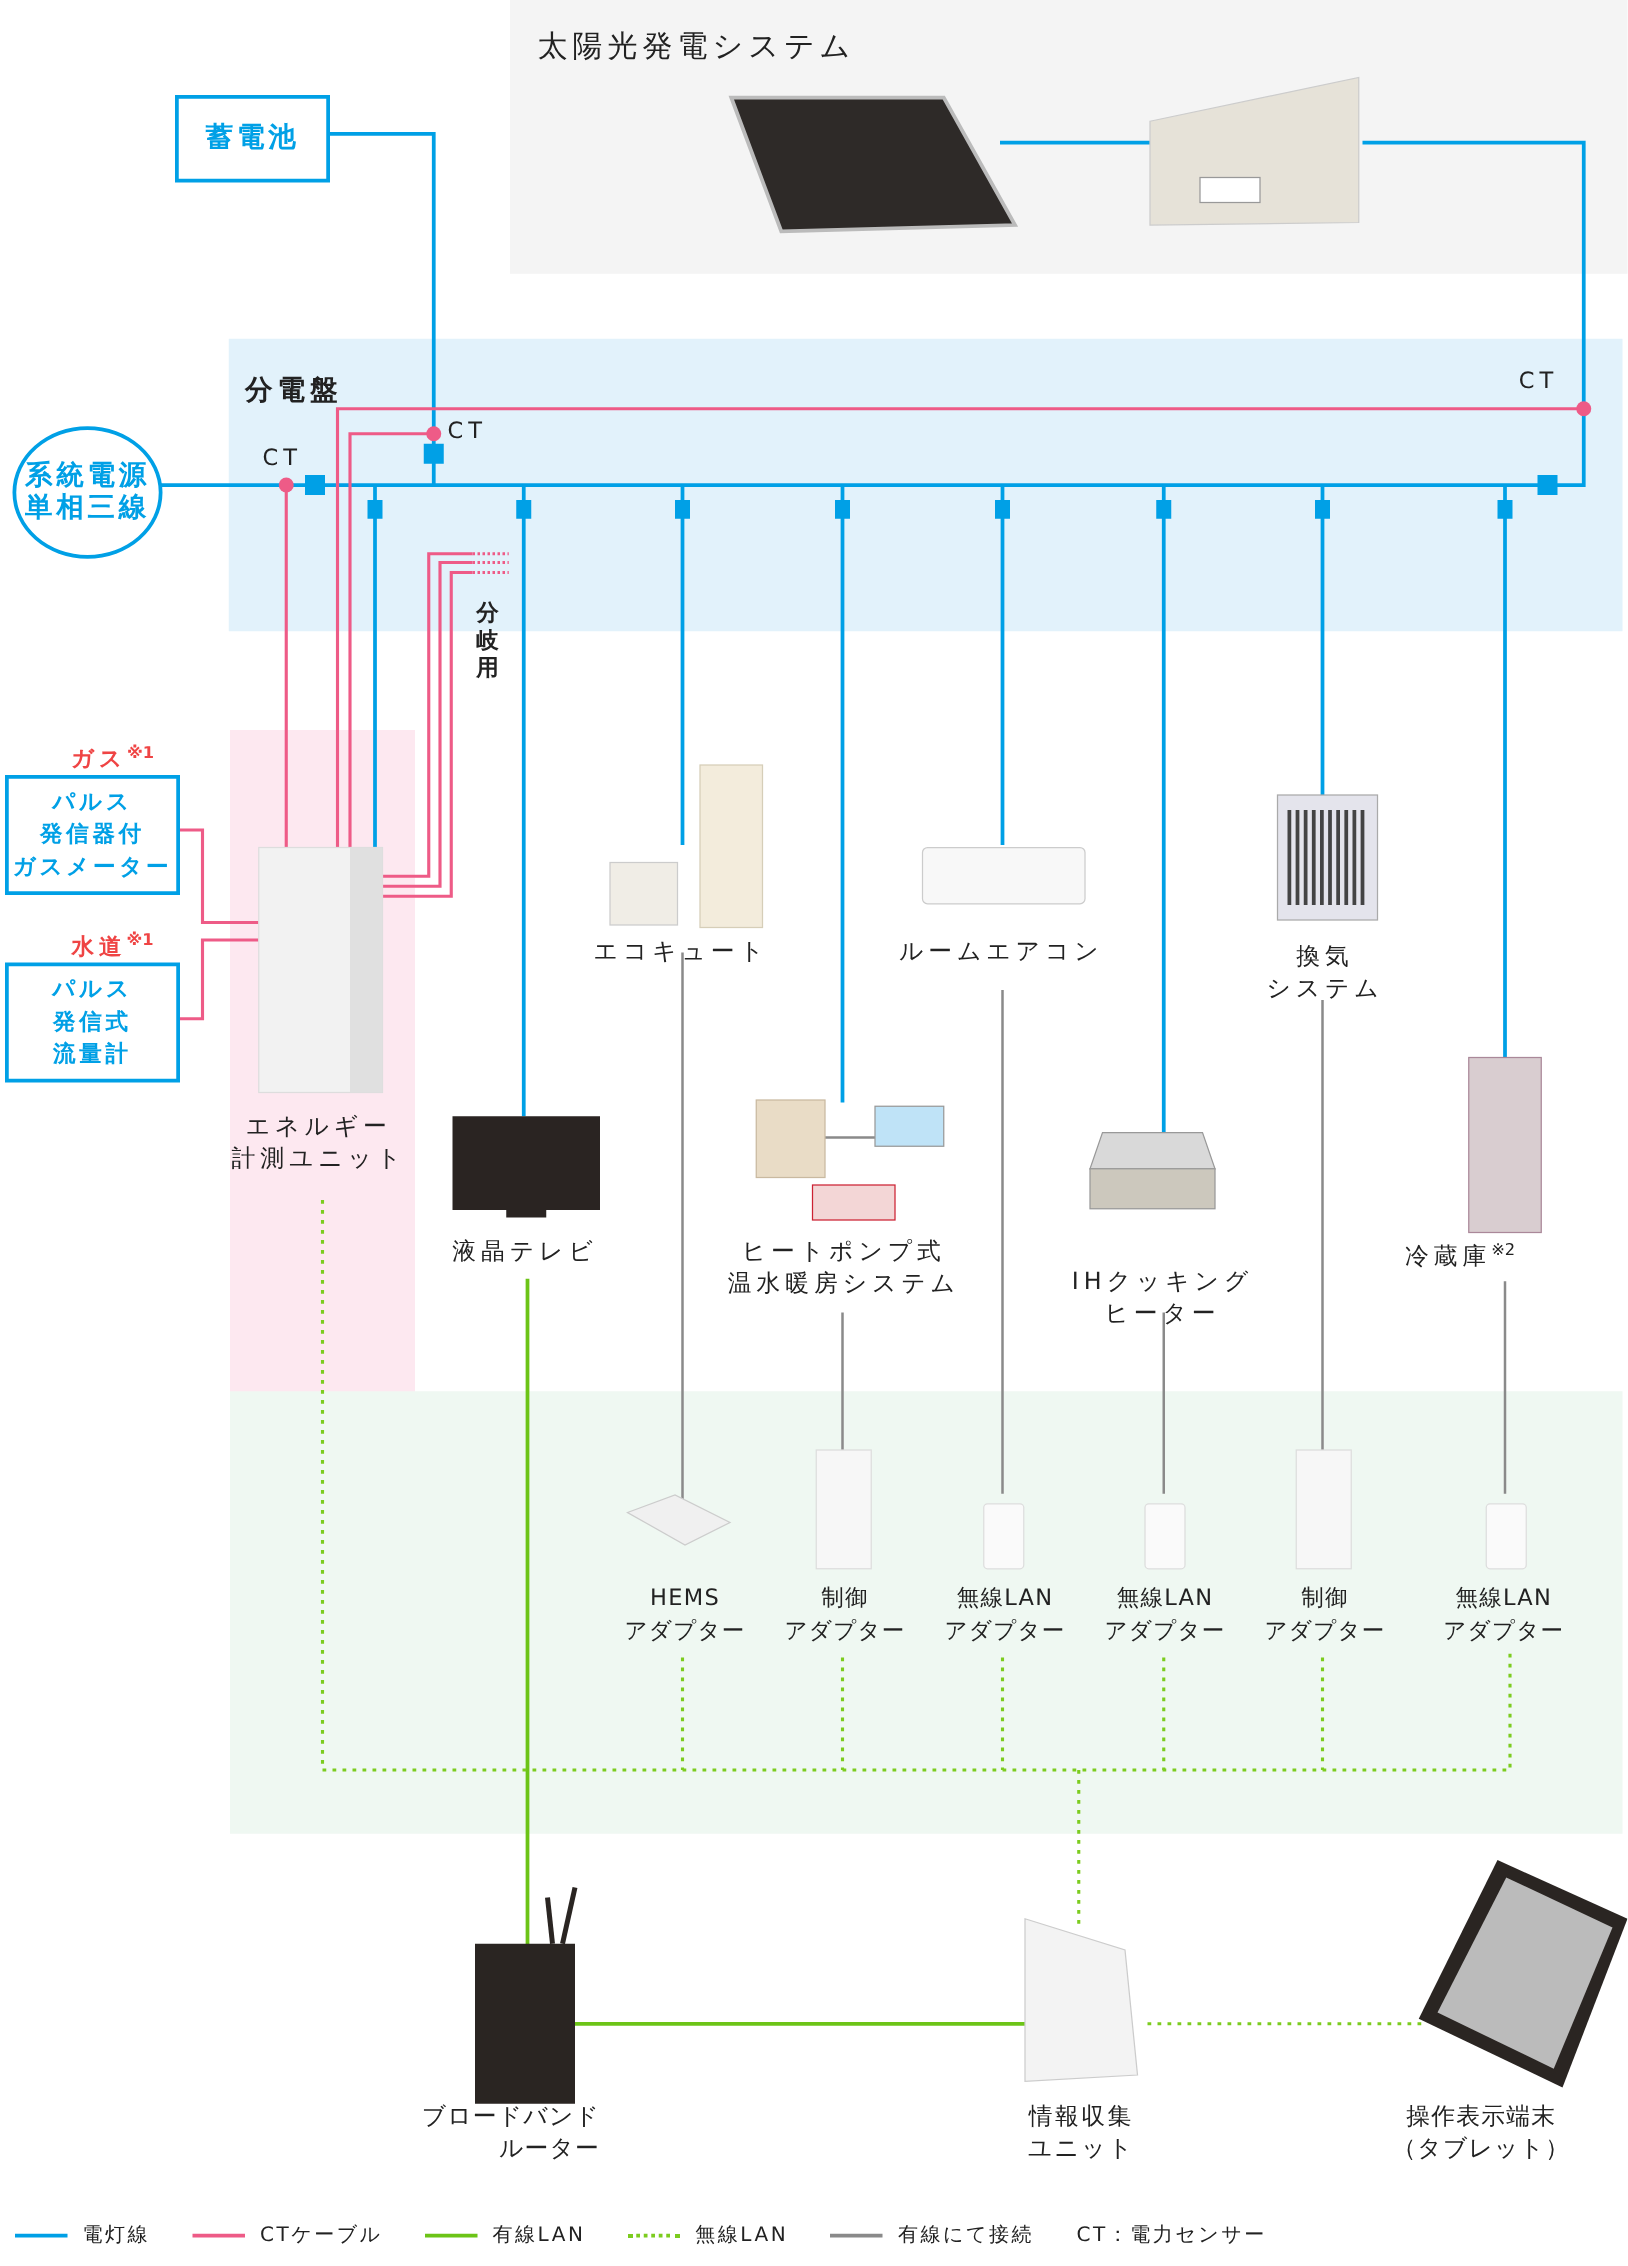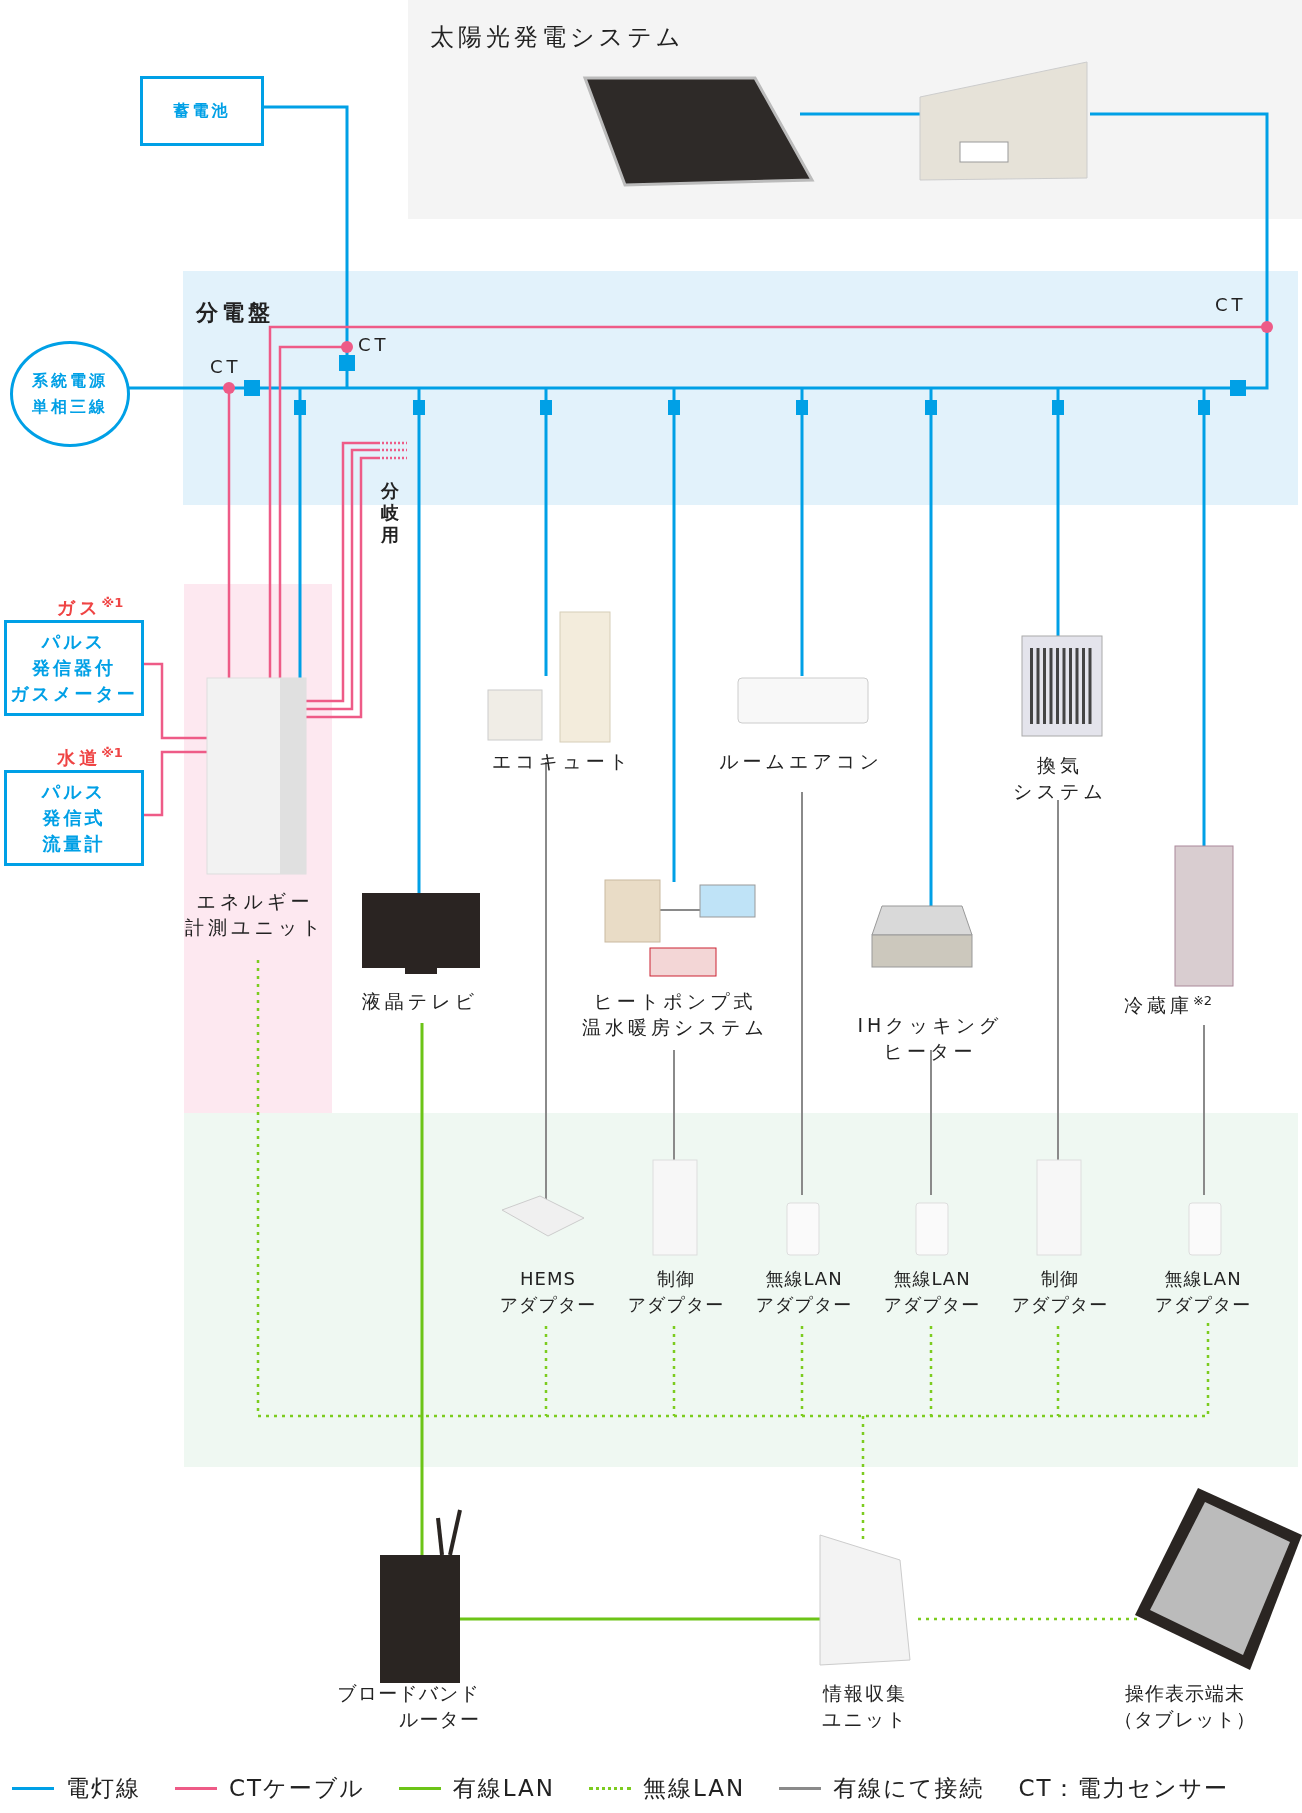--- a/index.html
+++ b/index.html
@@ -7,27 +7,27 @@
          font-family:"DejaVu Sans", sans-serif; color:#222; }
   .zone { position:absolute; }
   #solar-zone { left:408px; top:0; width:894px; height:219px; background:#f4f4f4; }
   #panel-zone { left:183px; top:271px; width:1115px; height:234px; background:#e2f2fb; }
   #pink-zone { left:184px; top:584px; width:148px; height:584px; background:#fde8f0; }
   #green-zone { left:184px; top:1113px; width:1114px; height:354px; background:#eff8f2; }
   .label { position:absolute; font-size:19px; letter-spacing:4px; text-align:center;
            white-space:pre-line; line-height:26px; color:#222; }
   .label-blue { color:#ef4444; font-weight:bold; }
   .boxed { position:absolute; border:3px solid #00a0e6; background:#fff; color:#00a0e6;
-           font-weight:bold; font-size:16px; letter-spacing:3px; text-align:center;
+           font-weight:bold; font-size:22px; letter-spacing:3px; text-align:center;
            display:flex; align-items:center; justify-content:center; white-space:pre-line; line-height:26px; }
   .circle { border-radius:50%; }
   sup { font-size:13px; letter-spacing:0; }
   svg#wires { position:absolute; left:0; top:0; }
   .legend { position:absolute; left:0; top:1770px; width:1302px; height:36px; display:flex;
-            align-items:center; font-size:23px; letter-spacing:2px; }
+            align-items:center; font-size:16px; letter-spacing:2px; }
   .legend-item { display:flex; align-items:center; margin-left:12px; margin-right:22px; }
   .legend-swatch { width:42px; height:0; margin-right:12px; }
 </style>
 </head>
 <body>
 
 <div id="solar-zone" class="zone"></div>
 <div id="panel-zone" class="zone"></div>
 <div id="pink-zone" class="zone"></div>
 <div id="green-zone" class="zone"></div>
@@ -160,21 +160,21 @@
 ガスメーター</div>
 <div class="label label-blue" style="left:30px;top:740px;width:120px;font-size:18px;"><span>水道</span><sup>※1</sup></div>
 <div class="boxed" style="left:4px;top:770px;width:134px;height:90px;font-size:18px;">パルス
 発信式
 流量計</div>
 
 <div class="label" style="left:180px;top:888px;width:150px;">エネルギー
 計測ユニット</div>
 
 <div class="label" style="left:355px;top:988px;width:130px;">液晶テレビ</div>
-<div class="label" style="left:477px;top:748px;width:170px;">エコキュート</div>
+<div class="label" style="left:460px;top:748px;width:170px;">エコキュート</div>
 <div class="label" style="left:560px;top:988px;width:230px;">ヒートポンプ式
 温水暖房システム</div>
 <div class="label" style="left:696px;top:748px;width:210px;">ルームエアコン</div>
 <div class="label" style="left:835px;top:1012px;width:190px;">IHクッキング
 ヒーター</div>
 <div class="label" style="left:990px;top:752px;width:140px;">換気
 システム</div>
 <div class="label" style="left:1088px;top:988px;width:160px;"><span>冷蔵庫</span><sup>※2</sup></div>
 
 <div class="label" style="left:488px;top:1266px;width:120px;font-size:18px;letter-spacing:1px;">HEMS

